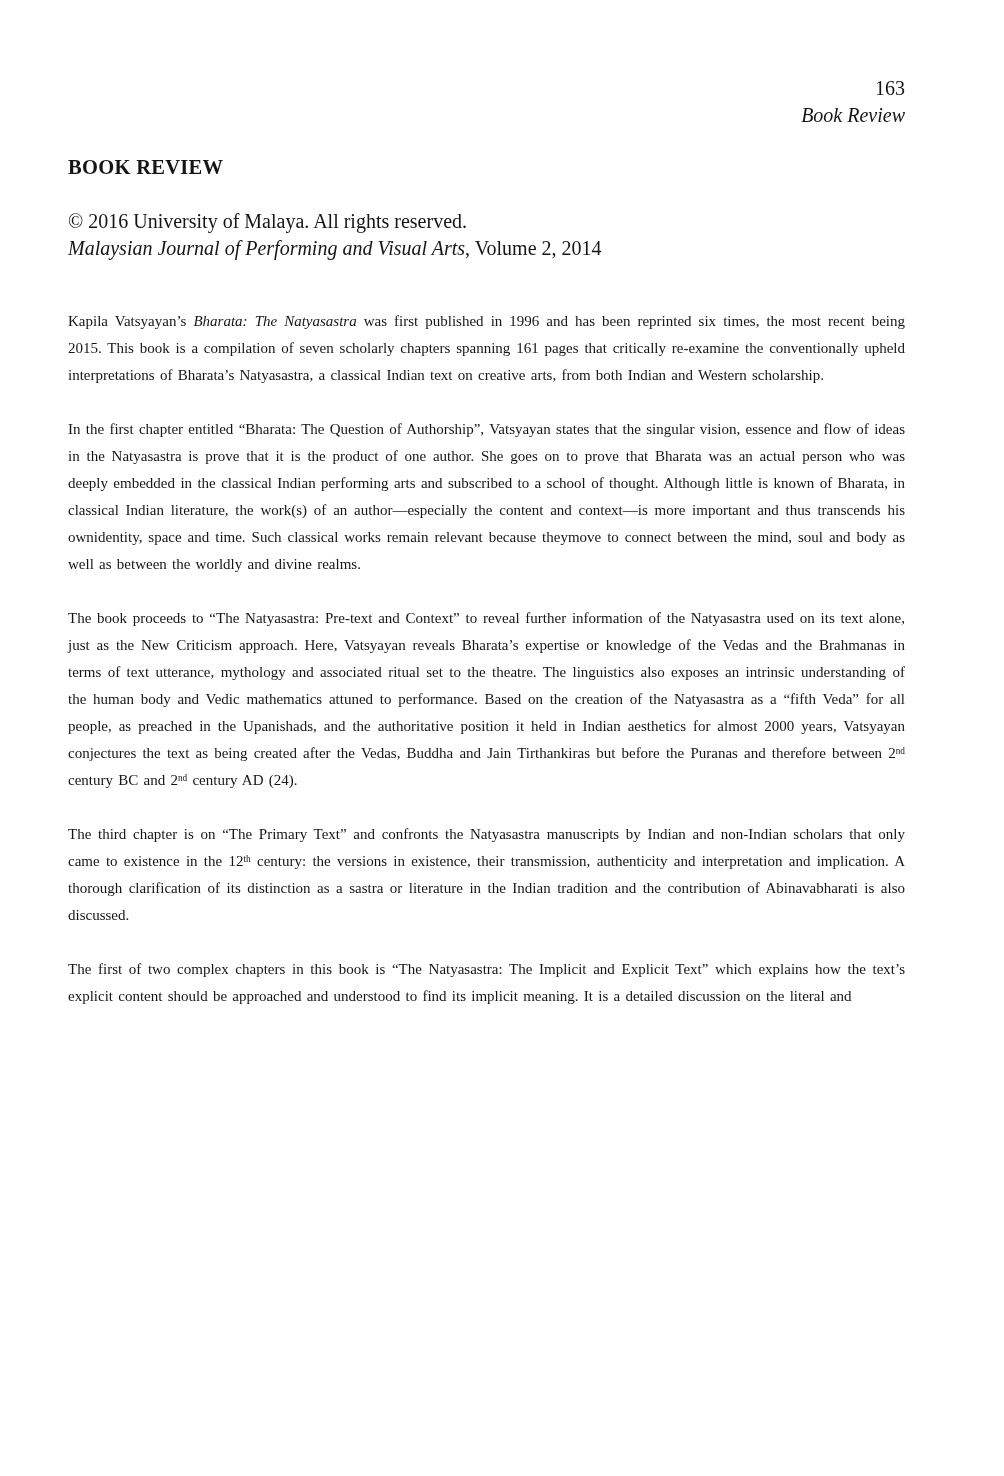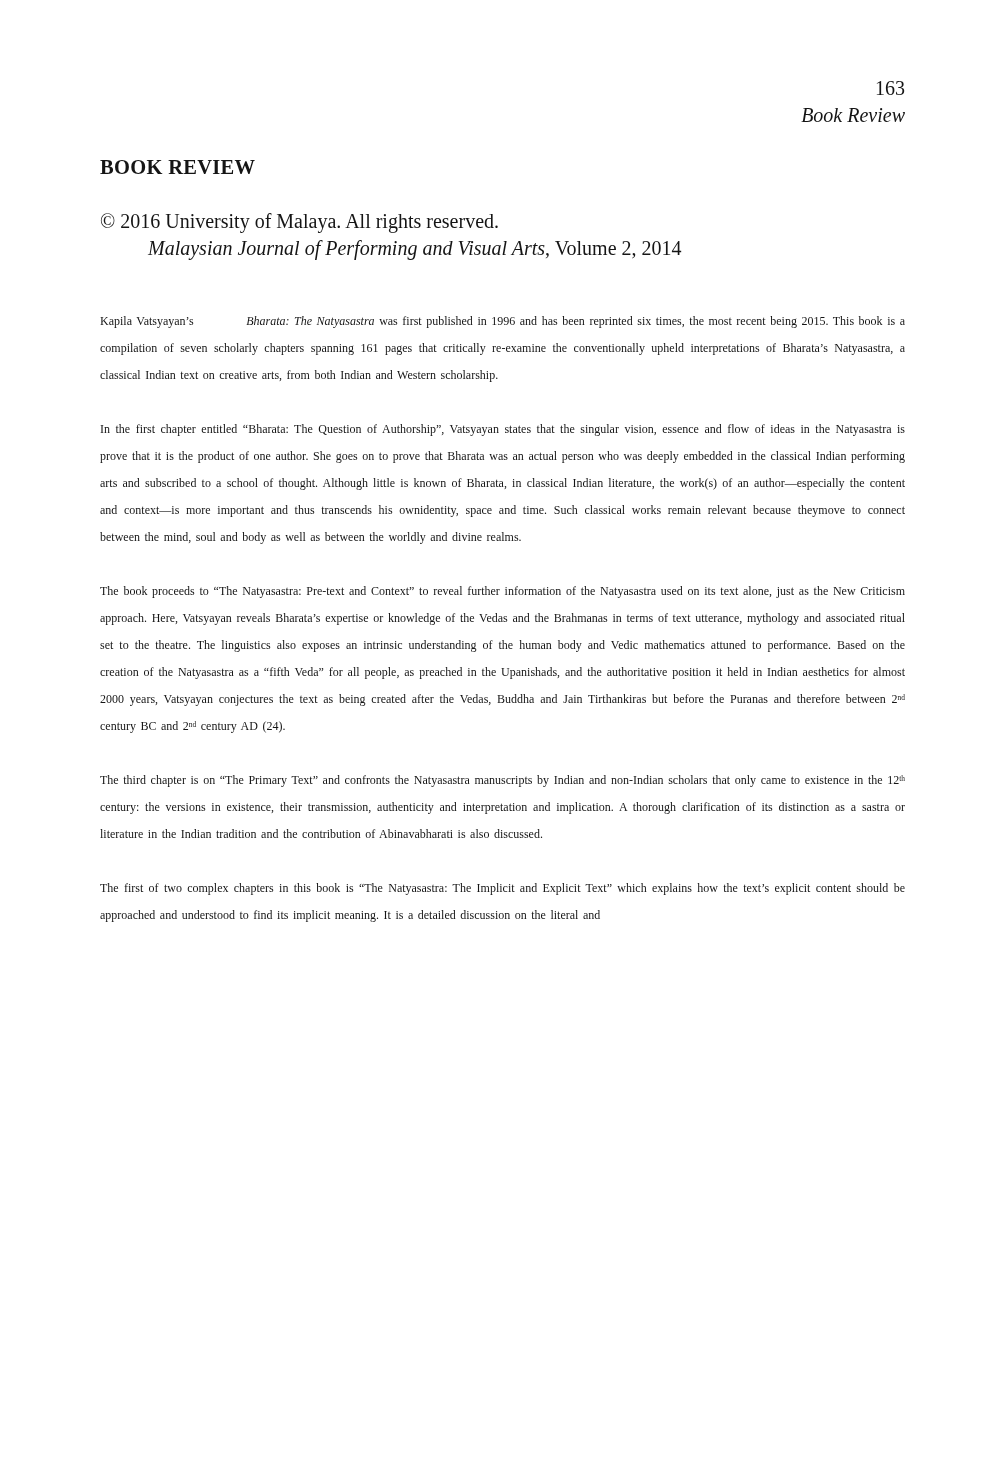--- a/index.html
+++ b/index.html
@@ -11,21 +11,21 @@
     width: 1004px;
     height: 1476px;
     overflow: hidden;
     font-family: "Liberation Serif", serif;
     color: #151515;
   }
   .page {
     box-sizing: border-box;
     width: 1004px;
     height: 1476px;
-    padding: 75px 99px 0 100px;
+    padding: 75px 99px 0 68px;
     background: #ffffff;
   }
   .page-header {
     text-align: right;
     font-size: 20px;
     line-height: 27px;
   }
   .running-head {
     font-style: italic;
   }
@@ -45,30 +45,30 @@
   .imprint {
     margin-top: 27px;
     font-size: 20px;
     line-height: 27px;
   }
   .review-body {
     margin-top: 46px;
   }
   .review-body p {
     margin: 27px 0 0 0;
-    font-size: 12px;
+    font-size: 15px;
     line-height: 27px;
     text-align: justify;
     word-spacing: 1.5px;
   }
   .review-body p:first-child {
     margin-top: 0;
   }
   .seg { }
-  .seg-italic { font-style: italic; margin-left: 48px; }
+  .seg-italic { font-style: italic; }
   .seg-bold { font-weight: bold; }
   .seg-bold-italic { font-weight: bold; font-style: italic; }
   .seg-sup {
     font-size: 0.62em;
     vertical-align: baseline;
     position: relative;
     top: -0.45em;
     line-height: 0;
     font-family: Liberation Serif, serif;
   }

